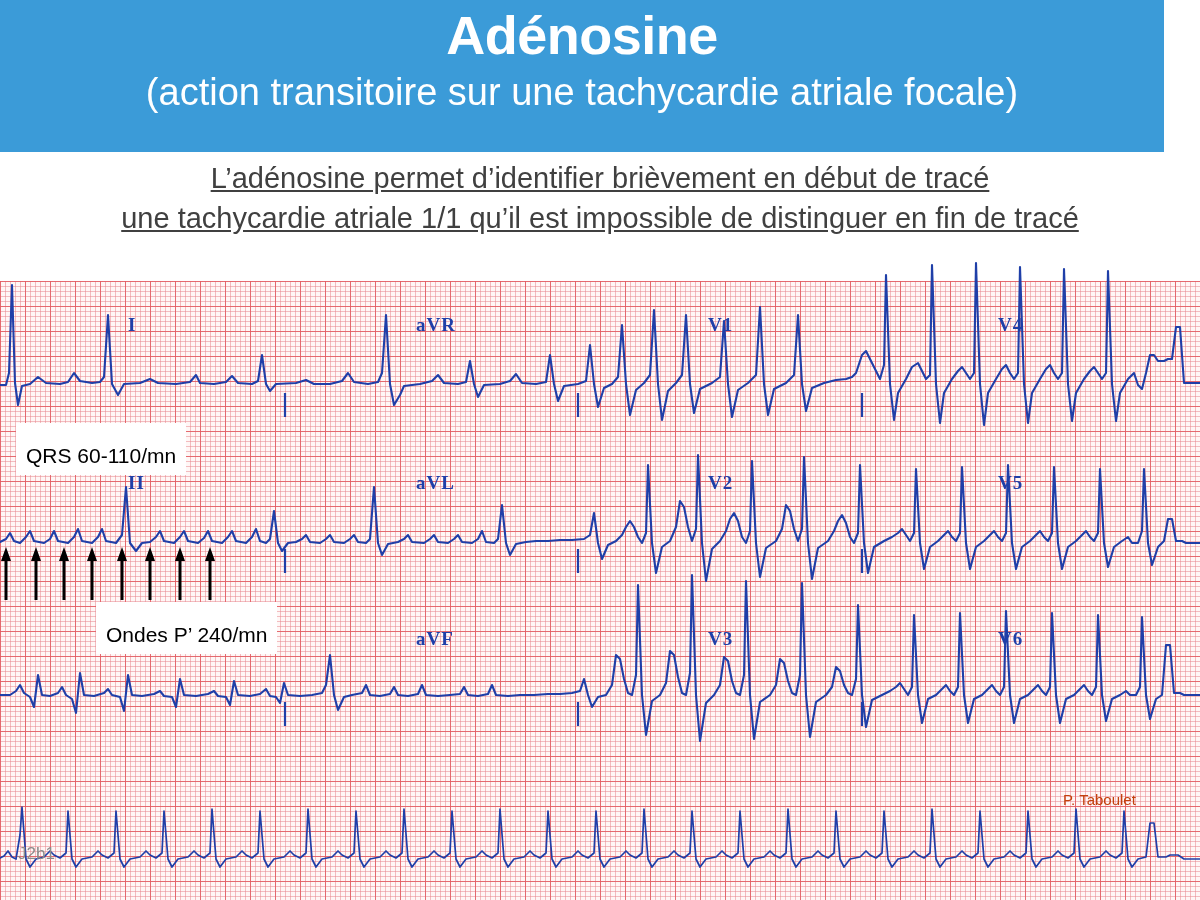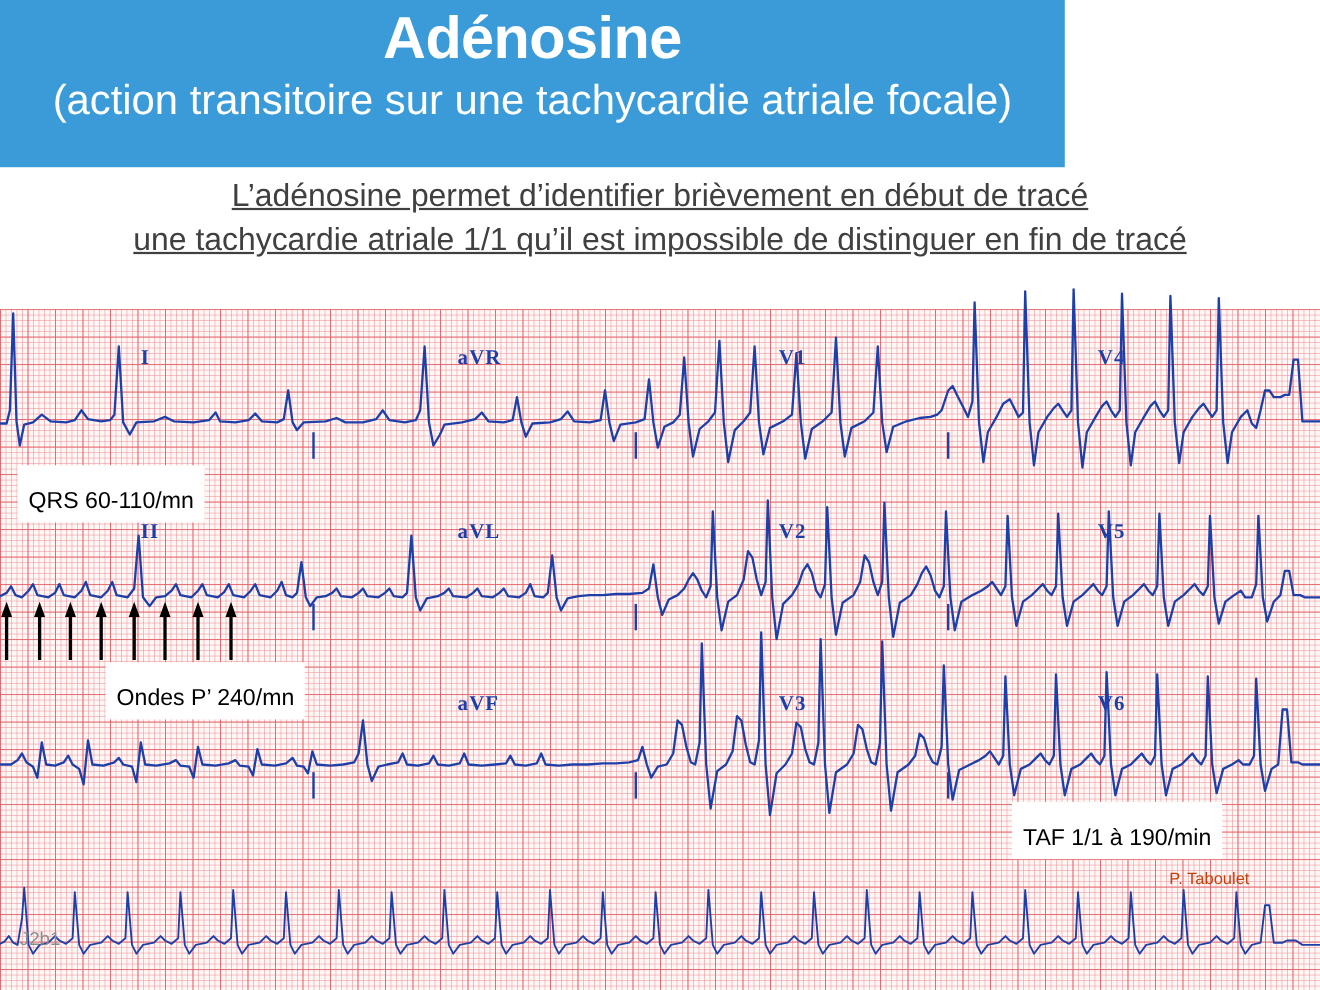--- a/index.html
+++ b/index.html
@@ -15,21 +15,21 @@
   #slide {
     position: relative;
     width: 1200px; height: 900px;
     background: #ffffff;
   }
 
   
   #banner {
     position: absolute;
     left: 0; top: 0;
-    width: 968px; height: 152px;
+    width: 1164px; height: 152px;
     background: var(--banner-bg, #3b9bd8);
     display: flex;
     flex-direction: column;
     align-items: center;
     justify-content: flex-start;
     box-sizing: border-box;
     padding-top: 4px;
   }
   #banner-title {
     color: #ffffff;
@@ -341,18 +341,17 @@
              L1090,604 L1100,602 L1106,596 L1110,600 L1116,603 L1122,598 L1124,556 L1128,604
              L1132,612 L1138,604 L1146,602 L1150,568 L1154,568 L1158,602 L1166,602 L1170,600
              L1178,600 L1184,604 L1200,604"></path>
       </g>
     </svg>
 
   </div>
 
   <div class="callout" id="callout-qrs">QRS 60-110/mn</div>
   <div class="callout" id="callout-p">Ondes P’  240/mn</div>
-  <div class="callout" id="callout-taf">TAF 1/1 à 190/min</div>
 
   <div id="credit">P. Taboulet</div>
   <div id="strip-label">J2b1</div>
 
 </div>
 
 </body></html>

